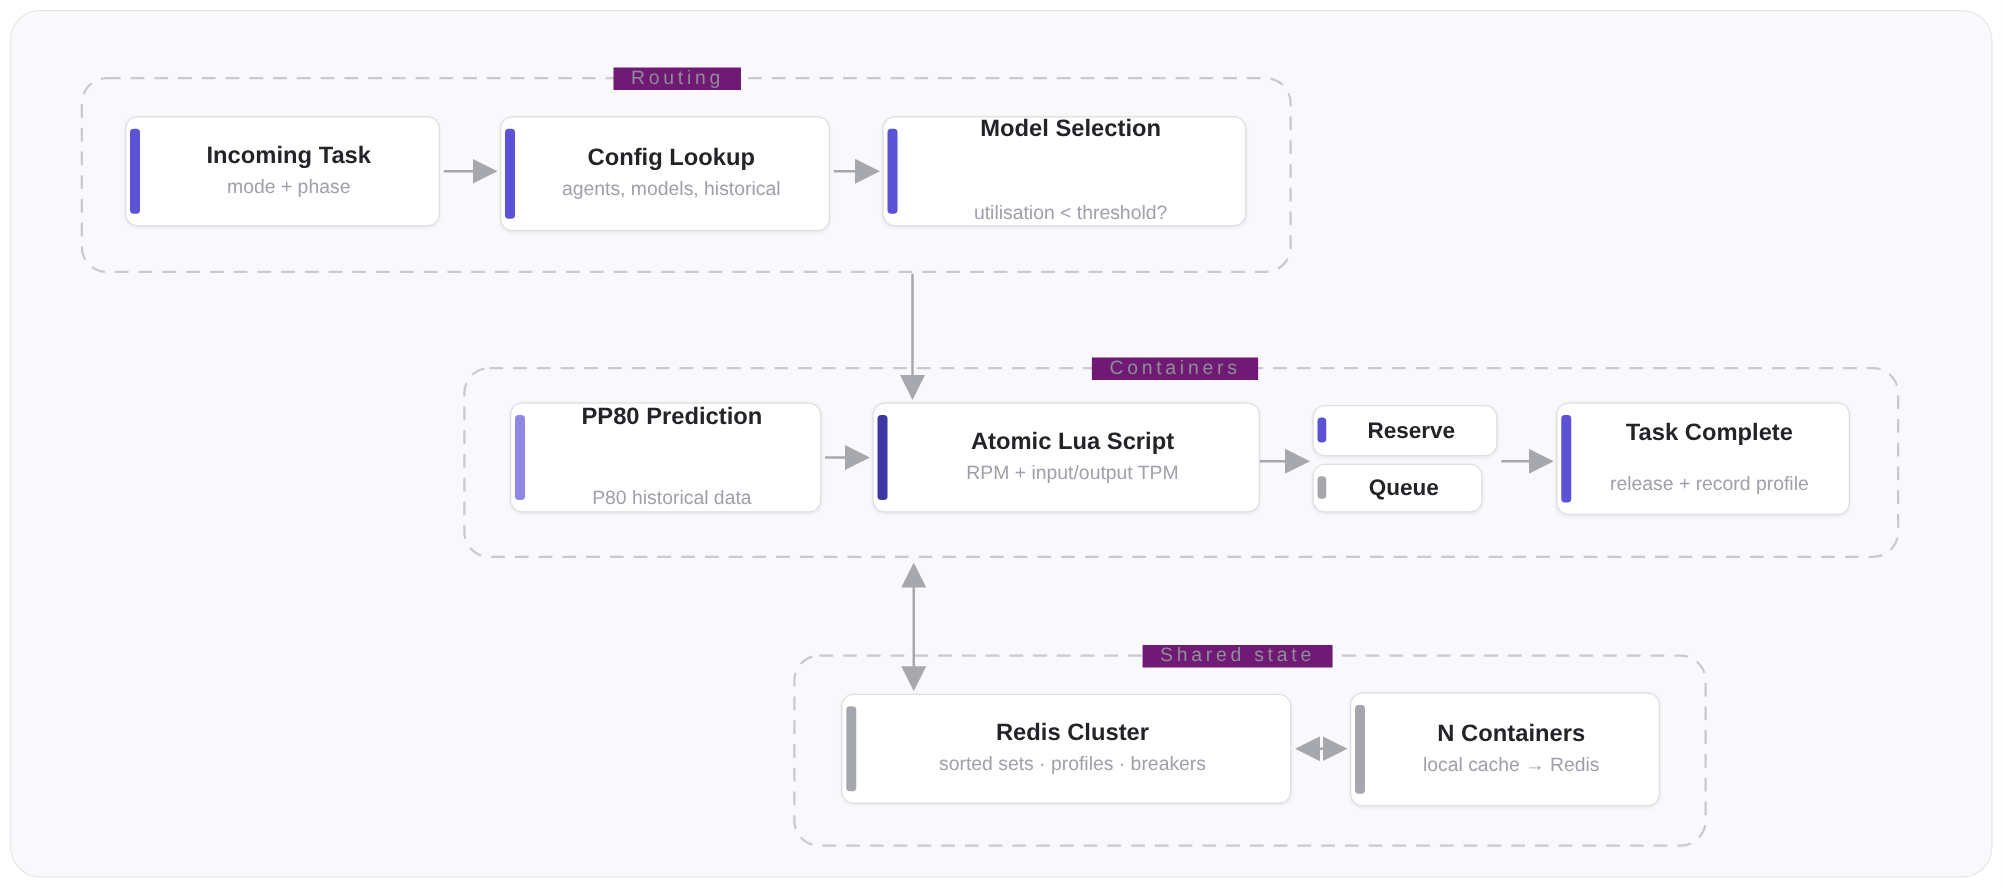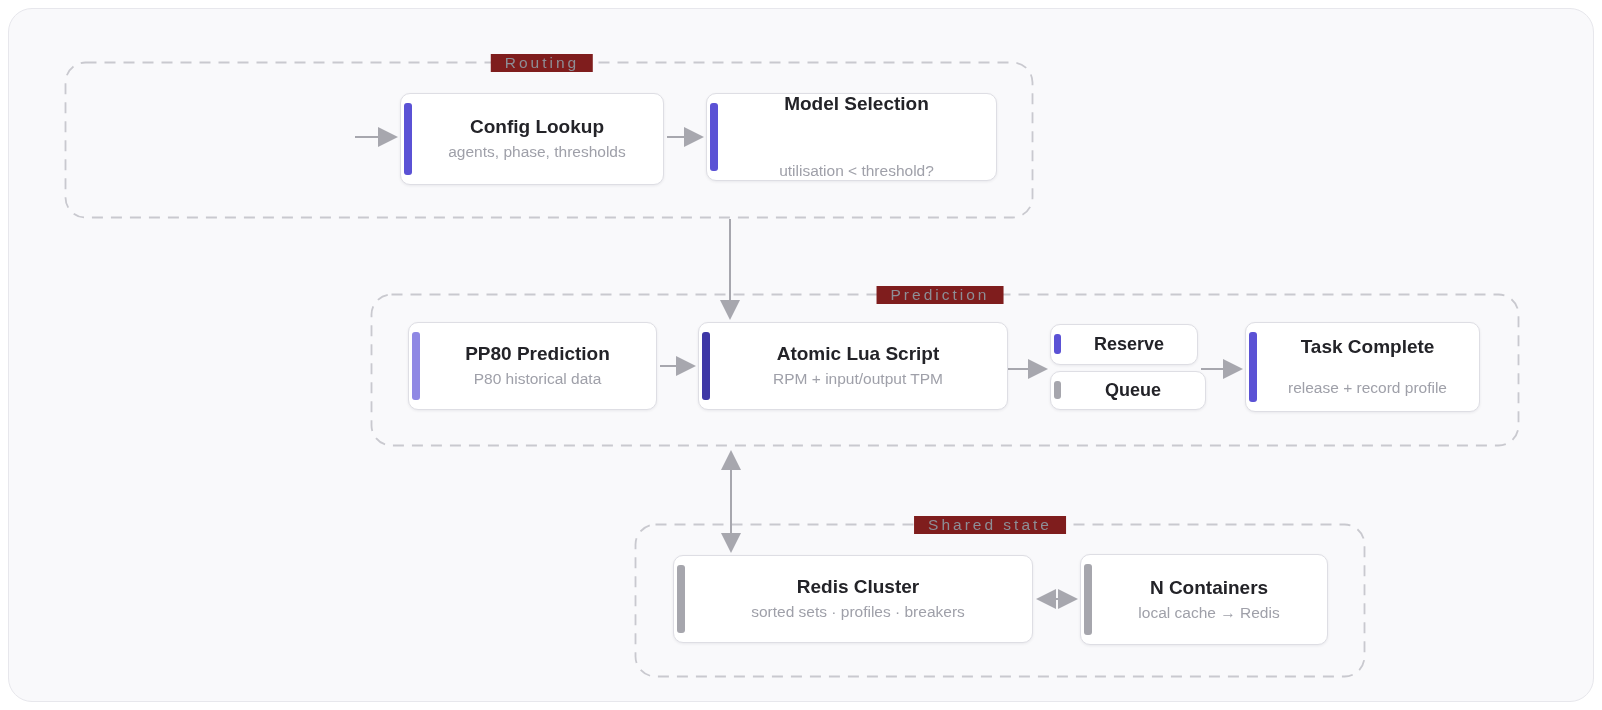--- a/index.html
+++ b/index.html
@@ -13,21 +13,21 @@
   #canvas{
     position:absolute;left:8px;top:8px;right:8px;bottom:8px;
     background:#f9f9fb;
     border:1.5px solid #e7e7ec;
     border-radius:24px;
   }
   #overlay{position:absolute;left:0;top:0;width:1602px;height:710px;}
   .g-label{
     position:absolute;
     transform:translate(-50%,-50%);
-    background:#7f1d1d;
+    background:#701a75;
     padding:0 14px;
     color:#8d8e96;
     font-size:15.5px;
     letter-spacing:3px;
     white-space:nowrap;
   }
   #gl-routing{left:542px;top:63px;}
   #gl-reservation{left:940px;top:295px;}
   #gl-shared{left:990px;top:525px;}
 
@@ -55,24 +55,24 @@
   .ns{
     font-size:15.5px;color:#9fa0a9;margin-top:4px;
     white-space:nowrap;line-height:1.2;
   }
   .mini .nt{font-size:18px;}
 
   
   #n-incoming {left:100px; top:93px;  width:252px; height:88px;}
   #n-config   {left:400px; top:93px;  width:264px; height:92px;}
   #n-model    {left:706px; top:93px;  width:291px; height:88px;gap:42px;}
-  #n-pp80     {left:408px; top:322px; width:249px; height:88px;}
+  #n-pp80     {left:408px; top:322px; width:249px; height:88px;justify-content:space-between;}
   #n-atomic   {left:698px; top:322px; width:310px; height:88px;}
   #n-reserve  {left:1050px;top:324px; width:148px; height:41px;}
-  #n-queue    {left:1050px;top:371px; width:156px; height:39px;}
+  #n-queue    {left:1050px;top:371px; width:136px; height:39px;}
   #n-task     {left:1245px;top:322px; width:235px; height:90px;gap:16px;}
   #n-redis    {left:673px; top:555px; width:360px; height:88px;}
   #n-containers{left:1080px;top:554px;width:248px; height:91px;}
 </style>
 </head>
 <body>
 
 <div id="stage">
   <div id="canvas"></div>
 
@@ -99,27 +99,32 @@
       <line x1="730" y1="219" x2="730" y2="318" marker-end="url(#ah)"></line>
       <line x1="660" y1="366" x2="694" y2="366" marker-end="url(#ah)"></line>
       <line x1="1006" y1="369" x2="1046" y2="369" marker-end="url(#ah)"></line>
       <line x1="1201" y1="369" x2="1241" y2="369" marker-end="url(#ah)"></line>
       <line x1="731" y1="452" x2="731" y2="551" marker-start="url(#ah)" marker-end="url(#ah)"></line>
       <line x1="1038" y1="599" x2="1076" y2="599" marker-start="url(#ah)" marker-end="url(#ah)"></line>
     </g>
   </svg>
 
   <div class="g-label" id="gl-routing">Routing</div>
-  <div class="g-label" id="gl-reservation">Prediction</div>
+  <div class="g-label" id="gl-reservation">Containers</div>
   <div class="g-label" id="gl-shared">Shared state</div>
 
+  <div class="node" id="n-incoming">
+    <span class="accent" style="background: rgb(91, 82, 213);"></span>
+    <div class="nt">Incoming Task</div>
+    <div class="ns">mode + phase</div>
+  </div>
   <div class="node" id="n-config">
     <span class="accent" style="background: rgb(91, 82, 213);"></span>
     <div class="nt">Config Lookup</div>
-    <div class="ns">agents, phase, thresholds</div>
+    <div class="ns">agents, models, historical</div>
   </div>
   <div class="node" id="n-model">
     <span class="accent" style="background: rgb(91, 82, 213);"></span>
     <div class="nt">Model Selection</div>
     <div class="ns">utilisation &lt; threshold?</div>
   </div>
 
   <div class="node" id="n-pp80">
     <span class="accent" style="background: rgb(143, 136, 228);"></span>
     <div class="nt">PP80 Prediction</div>

